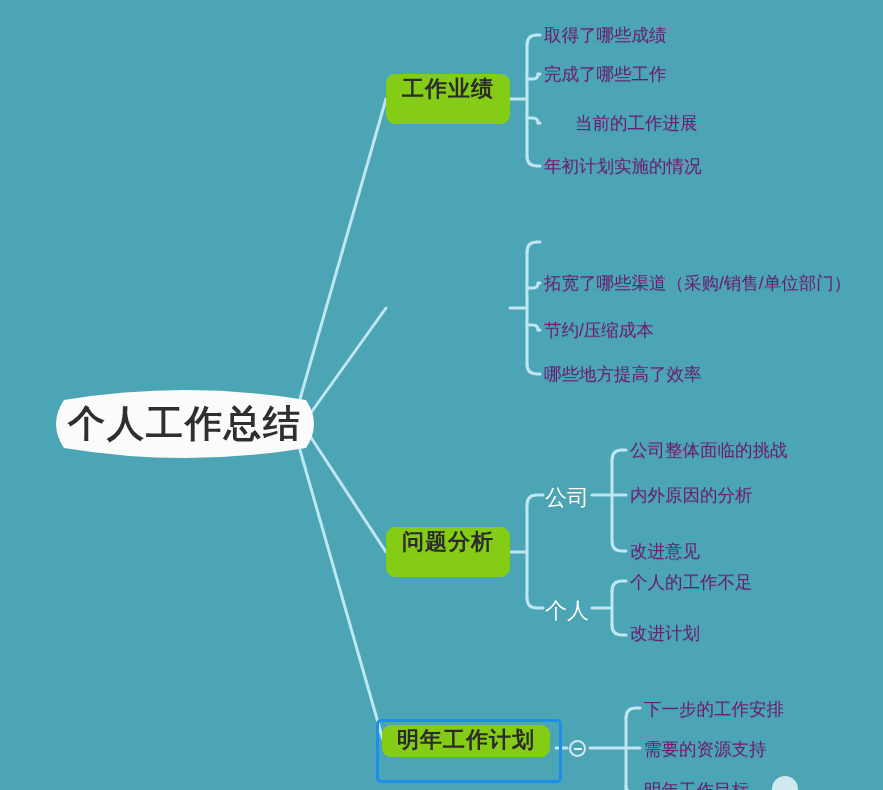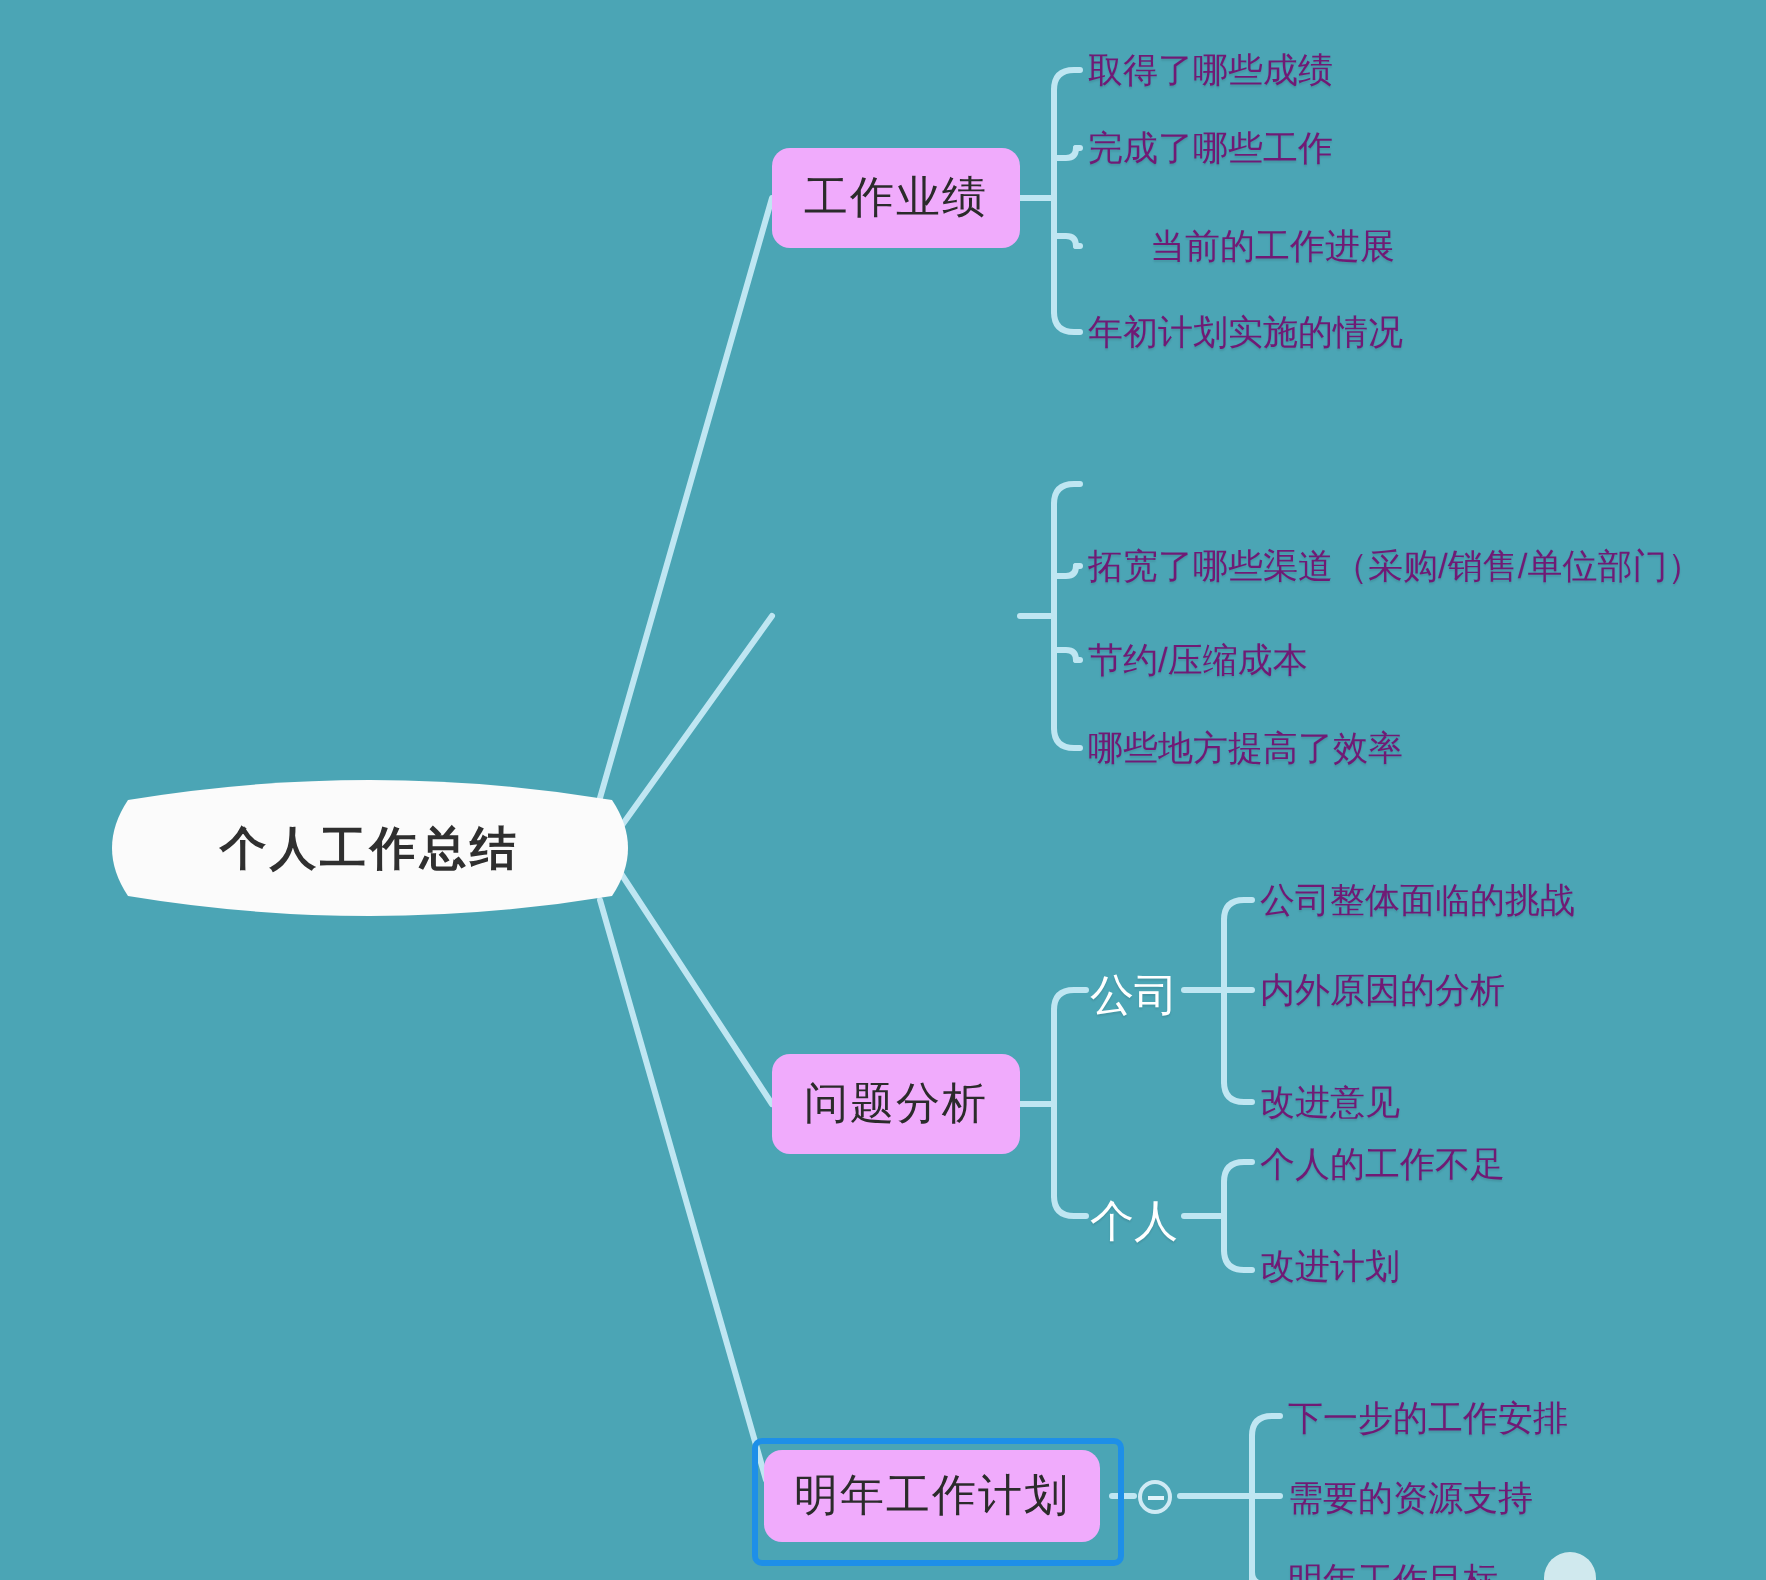--- a/index.html
+++ b/index.html
@@ -48,37 +48,37 @@
   }
   .root-label {
     position: absolute;
     left: 0;
     top: 0;
     width: 278px;
     height: 80px;
     display: flex;
     align-items: center;
     justify-content: center;
-    font-size: 23px;
+    font-size: 37px;
     font-weight: bold;
     color: #2f2f2f;
     letter-spacing: 2px;
     white-space: nowrap;
   }
 
   
   .branch {
     position: absolute;
-    background: #f0abfc;
+    background: #84cc16;
     border-radius: 9px;
     display: flex;
-    align-items: center;
+    align-items: flex-start;
     justify-content: center;
     font-size: 22px;
-    font-weight: normal;
+    font-weight: bold;
     color: #2b2b2b;
     letter-spacing: 1px;
     white-space: nowrap;
     z-index: 4;
     box-sizing: border-box;
   }
   .branch-sel-box {
     position: absolute;
     border: 3px solid #1e8fe8;
     border-radius: 5px;
@@ -222,21 +222,21 @@
   <div class="sublabel" style="left:545px; top:483px;">公司</div>
   <div class="leaf" style="left:630px; top:438px;">公司整体面临的挑战</div>
   <div class="leaf" style="left:630px; top:483px;">内外原因的分析</div>
   <div class="leaf" style="left:630px; top:539px;">改进意见</div>
 
   <div class="sublabel" style="left:545px; top:596px;">个人</div>
   <div class="leaf" style="left:630px; top:570px;">个人的工作不足</div>
   <div class="leaf" style="left:630px; top:621px;">改进计划</div>
 
   <div class="branch-sel-box" style="left:376px; top:719px; width:180px; height:58px;"></div>
-  <div class="branch" style="left:382px; top:725px; width:168px; height:46px;">
+  <div class="branch" style="left:382px; top:725px; width:168px; height:32px;">
     <span>明年工作计划</span>
   </div>
   <div class="toggle" style="left:569px; top:740px;"></div>
   <div class="leaf" style="left:644px; top:697px;">下一步的工作安排</div>
   <div class="leaf" style="left:644px; top:737px;">需要的资源支持</div>
   <div class="leaf" style="left:644px; top:778px;">明年工作目标</div>
   <div class="clip-circle" style="left:772px; top:776px;"></div>
 
 </div>
 

